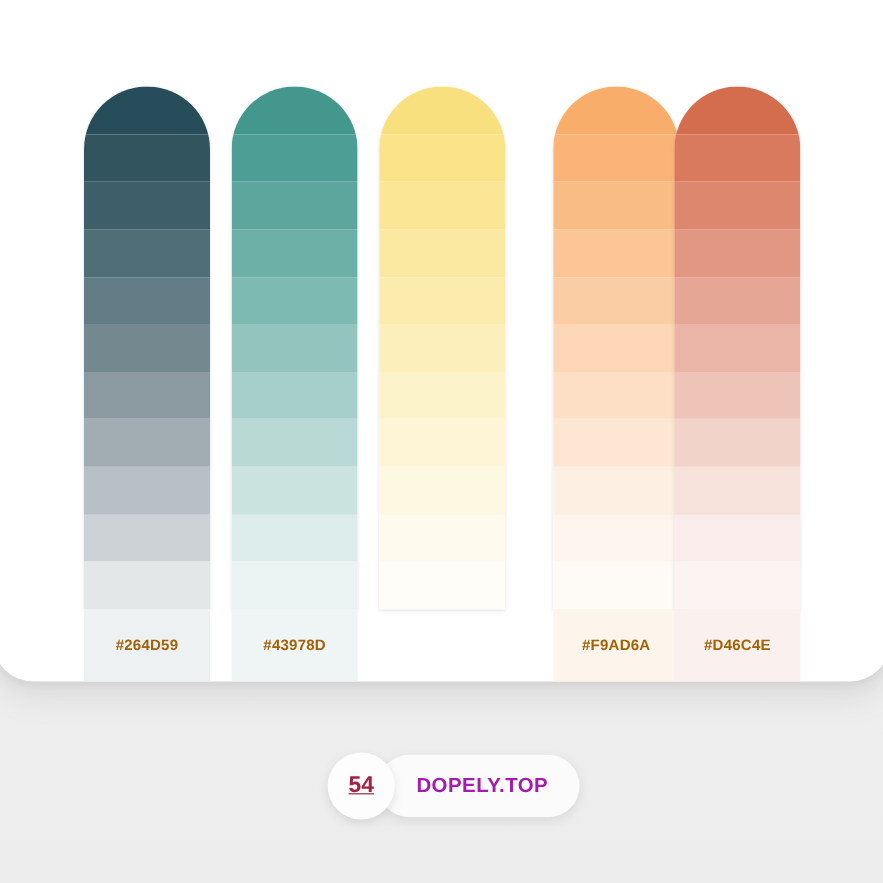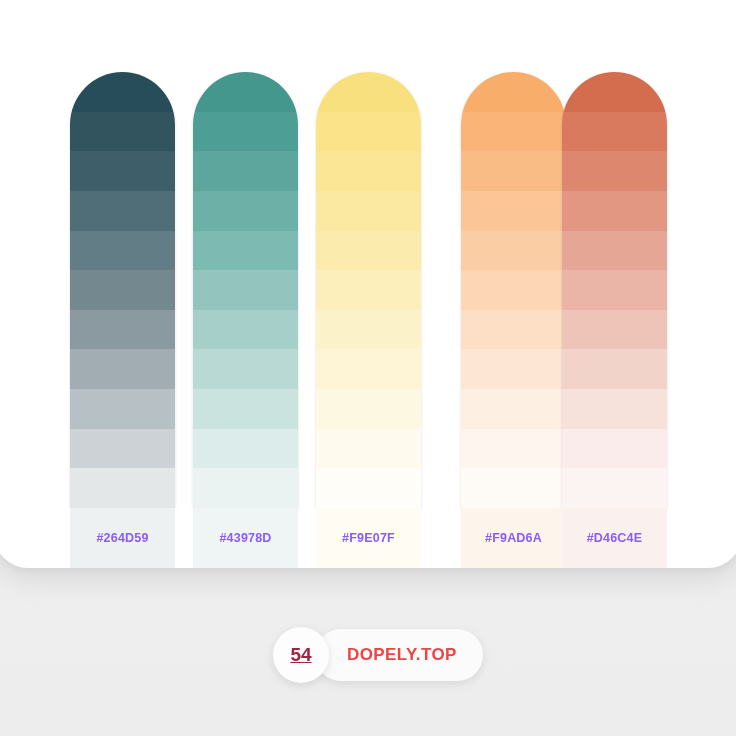--- a/index.html
+++ b/index.html
@@ -66,21 +66,21 @@
     top: 508px;
     width: 105px;
     height: 60px;
     display: flex;
     align-items: center;
     justify-content: center;
   }
   .hex-label {
     font-size: 12.5px;
     font-weight: 700;
-    color: #8b5cf6;
+    color: #a16207;
     letter-spacing: 0.2px;
     font-family: "Liberation Sans", sans-serif;
   }
 
   
   .col-0 { left: 70px; }
   .col-1 { left: 193px; }
   .col-2 { left: 316px; }
   .col-3 { left: 461px; }
   .col-4 { left: 562px; }
@@ -200,31 +200,28 @@
           <div class="band" style="height: 39.6364px; background: rgb(249, 236, 234);"></div>
           <div class="band" style="height: 39.6364px; background: rgb(251, 244, 243);"></div>
         </div>
 
       <div class="label-band col-0" style="background: rgb(238, 241, 242);">
         <span class="hex-label">#264D59</span>
       </div>
       <div class="label-band col-1" style="background: rgb(239, 245, 244);">
         <span class="hex-label">#43978D</span>
       </div>
-      <div class="label-band col-2" style="background: rgb(254, 252, 243);">
-        <span class="hex-label">#F9E07F</span>
-      </div>
       <div class="label-band col-3" style="background: rgb(253, 245, 236);">
         <span class="hex-label">#F9AD6A</span>
       </div>
       <div class="label-band col-4" style="background: rgb(250, 241, 239);">
         <span class="hex-label">#D46C4E</span>
       </div>
 
     </div>
   </div>
 
   <div class="badge">
     <div class="badge-circle" style="color: rgb(160, 35, 66);">54</div>
-    <div class="badge-pill" style="color: #ef4444;">DOPELY.TOP</div>
+    <div class="badge-pill" style="color: #a21caf;">DOPELY.TOP</div>
   </div>
 
 </div>
 
 </body></html>

